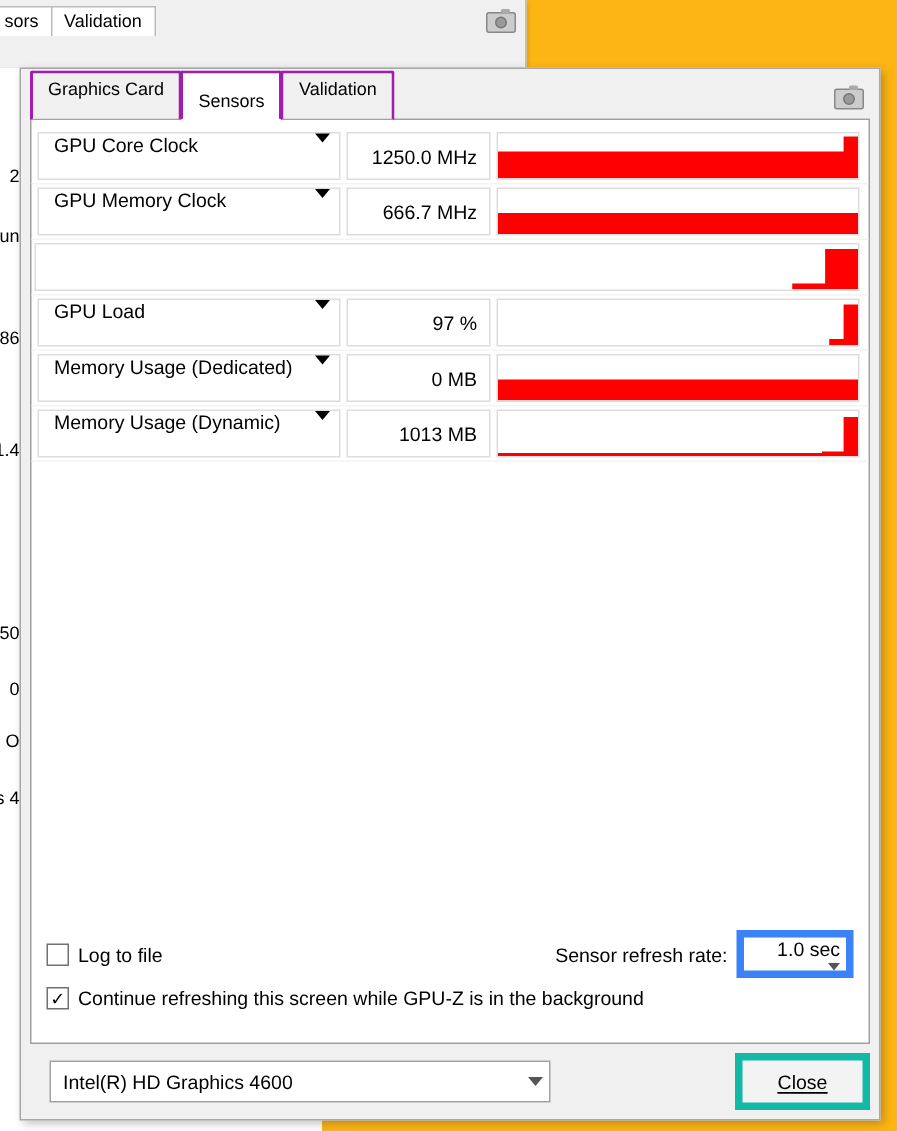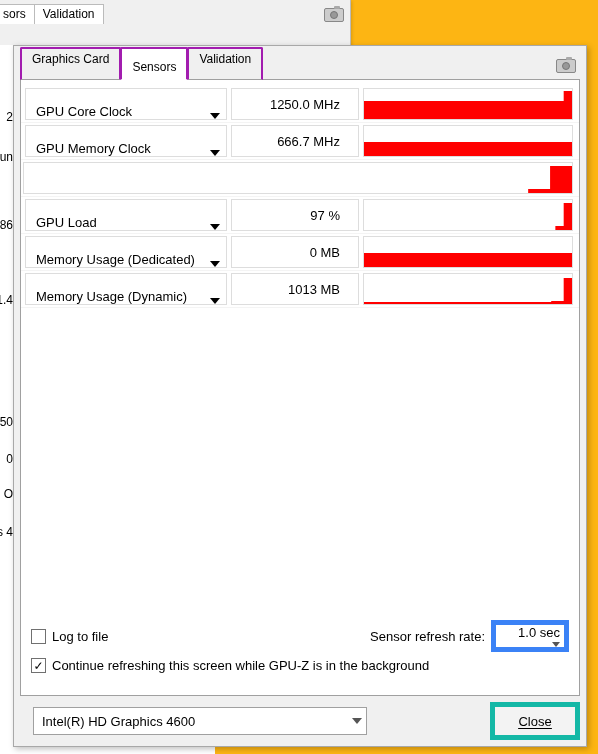--- a/index.html
+++ b/index.html
@@ -21,24 +21,24 @@
   .win{position:absolute;left:13px;top:45px;width:572px;height:700px;background:#f0f0f0;border:1px solid #a8a8a8;box-shadow:2px 2px 6px rgba(0,0,0,.25);}
   .tabbar{position:relative;height:25px;margin:8px 6px 0;}
   .tabs{display:flex;position:absolute;bottom:-1px;z-index:2;}
   .tab{background:#f0f0f0;border:2px solid #a21caf;border-bottom:1px solid #a0a0a0;padding:3px 10px 4px;font-size:12px;margin-right:-1px;cursor:default;border-radius:2px 2px 0 0;}
   .tab.active{background:#fff;border-bottom:1px solid #fff;position:relative;top:0px;padding-top:11px;padding-bottom:5px;z-index:3;}
   .wincam{position:absolute;right:4px;top:5px;}
   .panel{position:absolute;left:6px;right:6px;top:33px;bottom:50px;border:1px solid #a0a0a0;background:#fff;z-index:1;}
   
   .rows{padding:6px 0 0;}
   .row{display:flex;align-items:stretch;height:36px;border-bottom:1px solid #f4f4f4;}
-  .c-name{width:202px;display:flex;align-items:flex-end;padding-left:10px;border:1px solid #ddd;margin:2px 2px 2px 4px;background:#fff;box-sizing:border-box;position:relative;}
+  .c-name{width:202px;display:flex;align-items:flex-start;padding-left:10px;border:1px solid #ddd;margin:2px 2px 2px 4px;background:#fff;box-sizing:border-box;position:relative;}
   .c-name .arrow{margin-left:auto;margin-right:6px;}
   .arrow{width:0;height:0;border-left:5px solid transparent;border-right:5px solid transparent;border-top:6px solid #000;display:inline-block;}
-  .c-val{width:128px;display:flex;align-items:center;justify-content:flex-end;padding-right:18px;border:1px solid #ddd;margin:2px 2px;background:#fff;box-sizing:border-box;}
+  .c-val{width:96px;display:flex;align-items:center;justify-content:flex-end;padding-right:8px;border:1px solid #ddd;margin:2px 2px;background:#fff;box-sizing:border-box;}
   .c-graph{flex:1;margin:2px 6px 2px 2px;border:1px solid #ddd;background:#fff;position:relative;overflow:hidden;}
   .spark{position:absolute;inset:0;}
   .spark svg{width:100%;height:100%;display:block;}
   .spark polygon{fill:#ff0000;}
   
   .pbottom{position:absolute;left:0;right:0;bottom:16px;padding:6px 10px 6px;}
   .line{display:flex;align-items:center;margin-top:6px;}
   .cbox{width:13px;height:13px;border:1px solid #707070;background:#fff;display:inline-flex;align-items:center;justify-content:center;margin-right:6px;}
   .cbox.checked::after{content:"✓";font-size:12px;line-height:1;color:#000;}
   .spacer{flex:1;}

